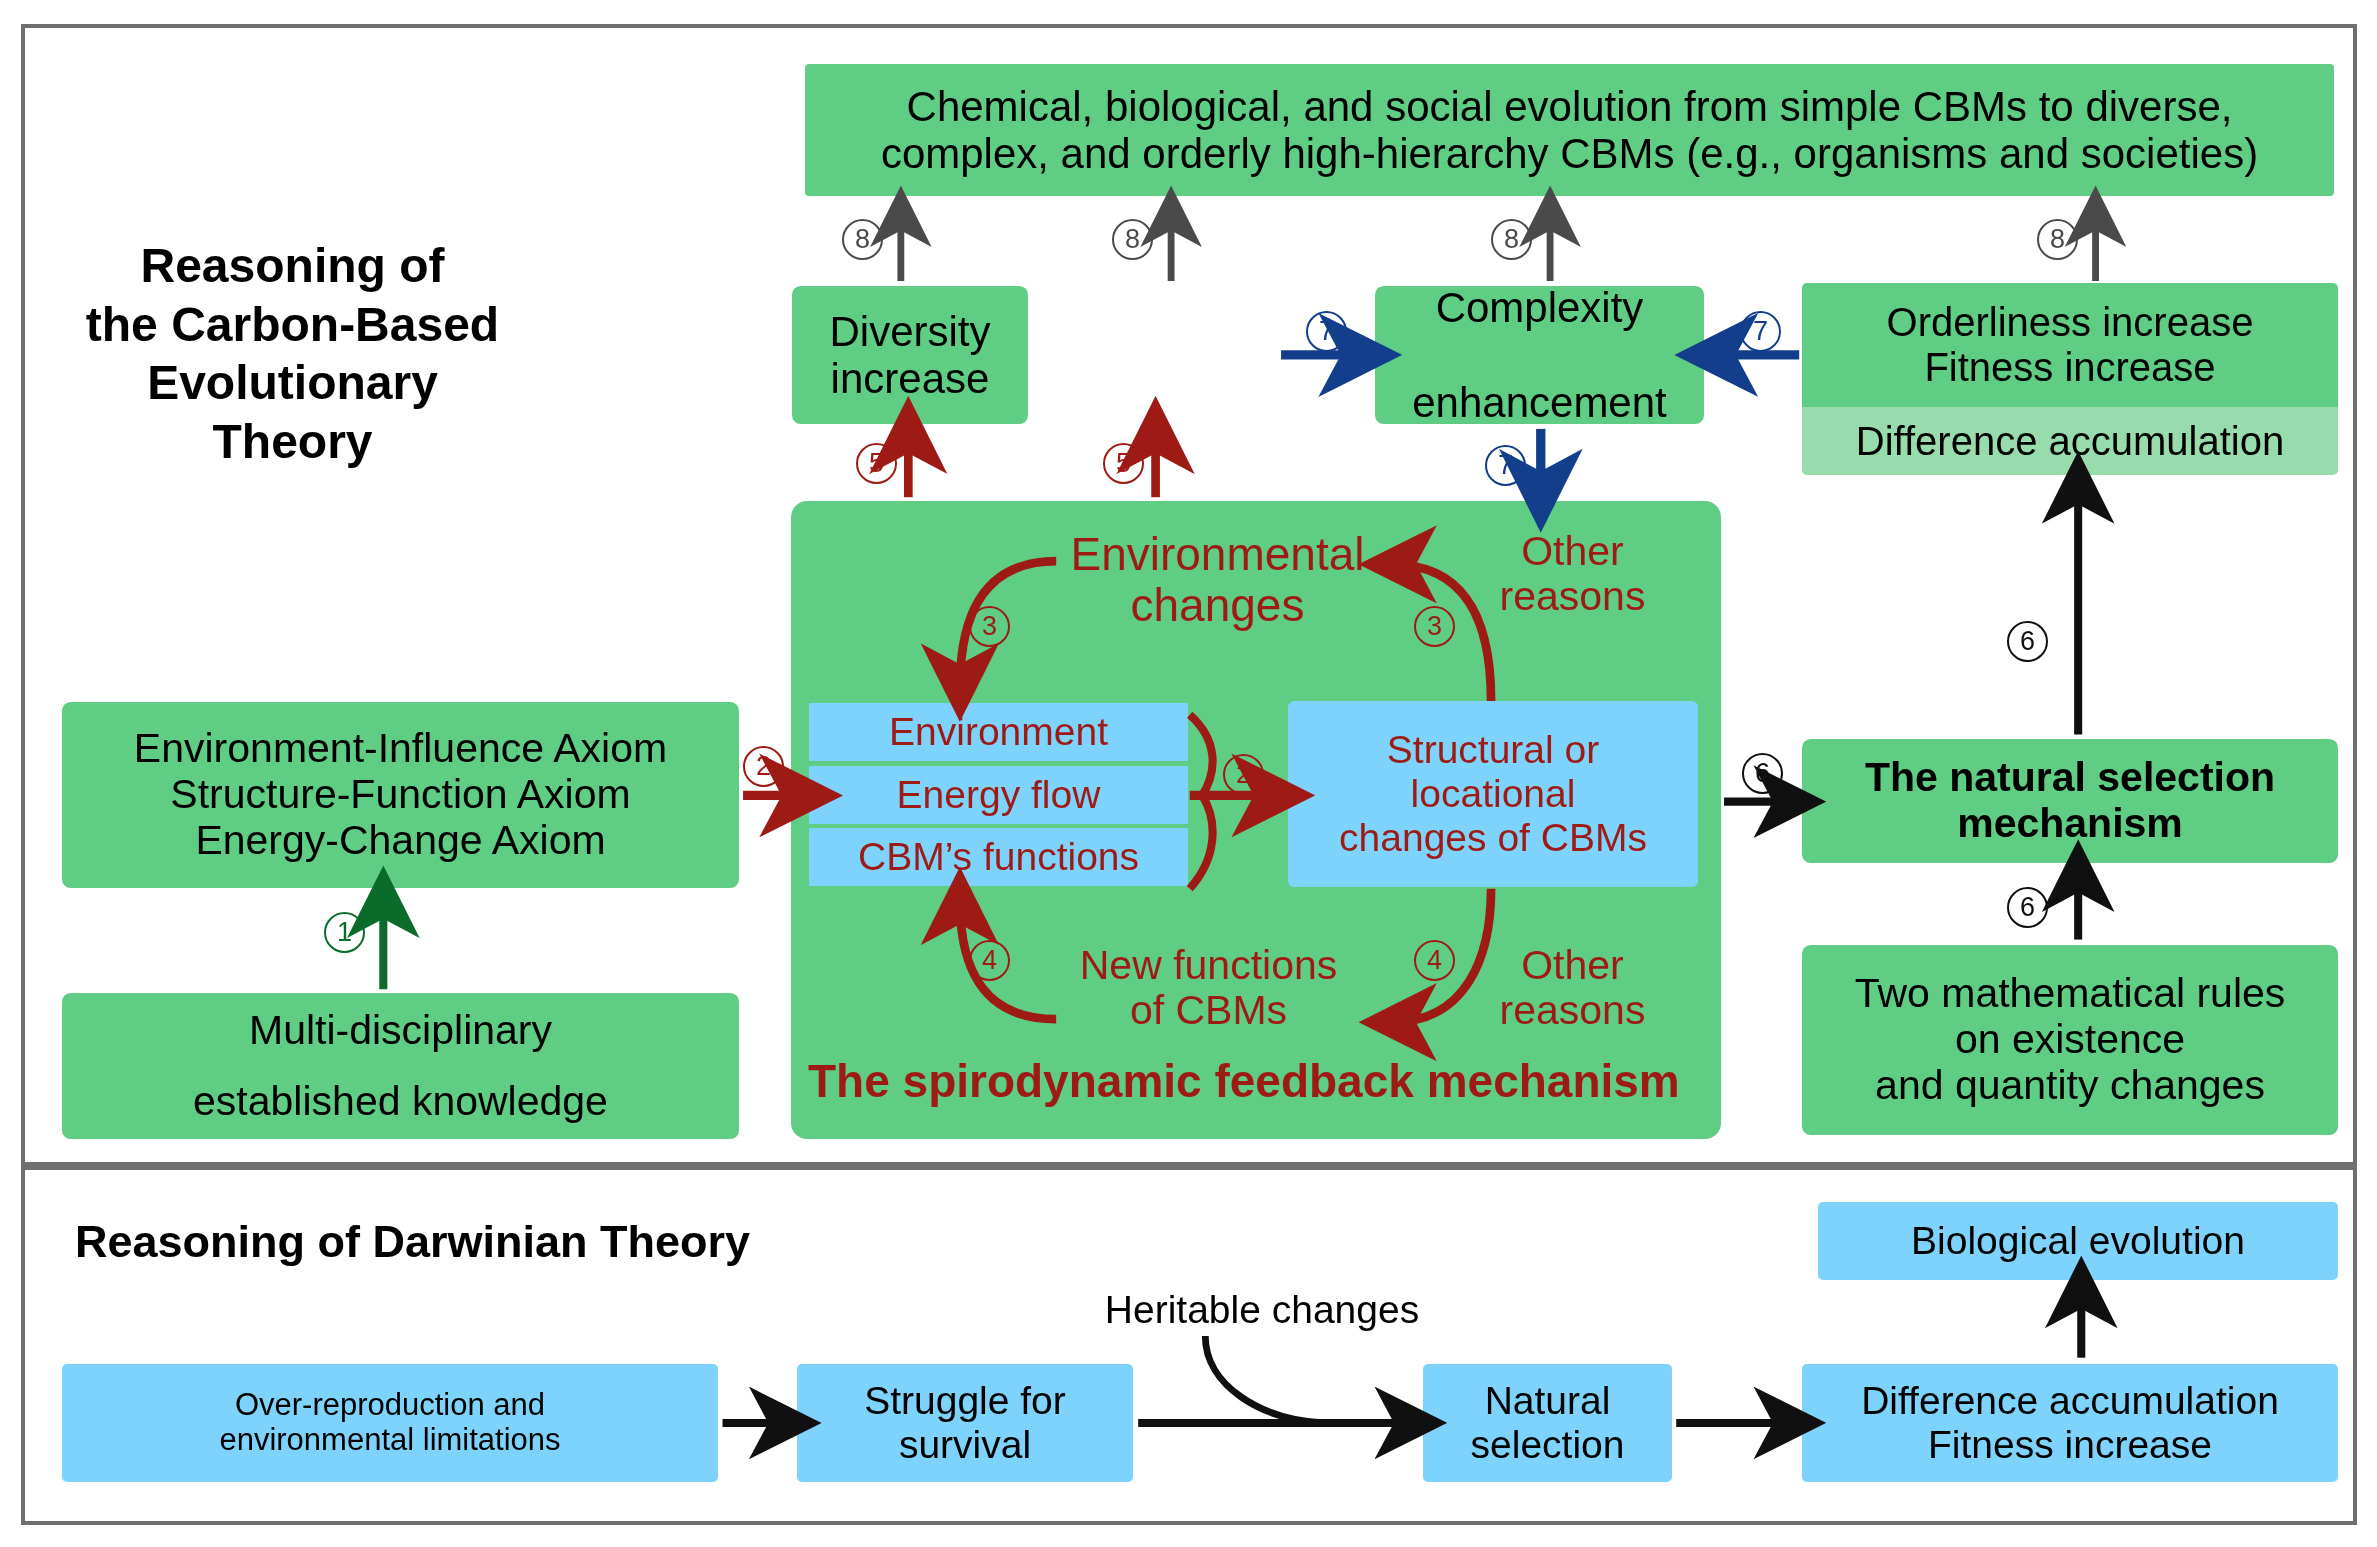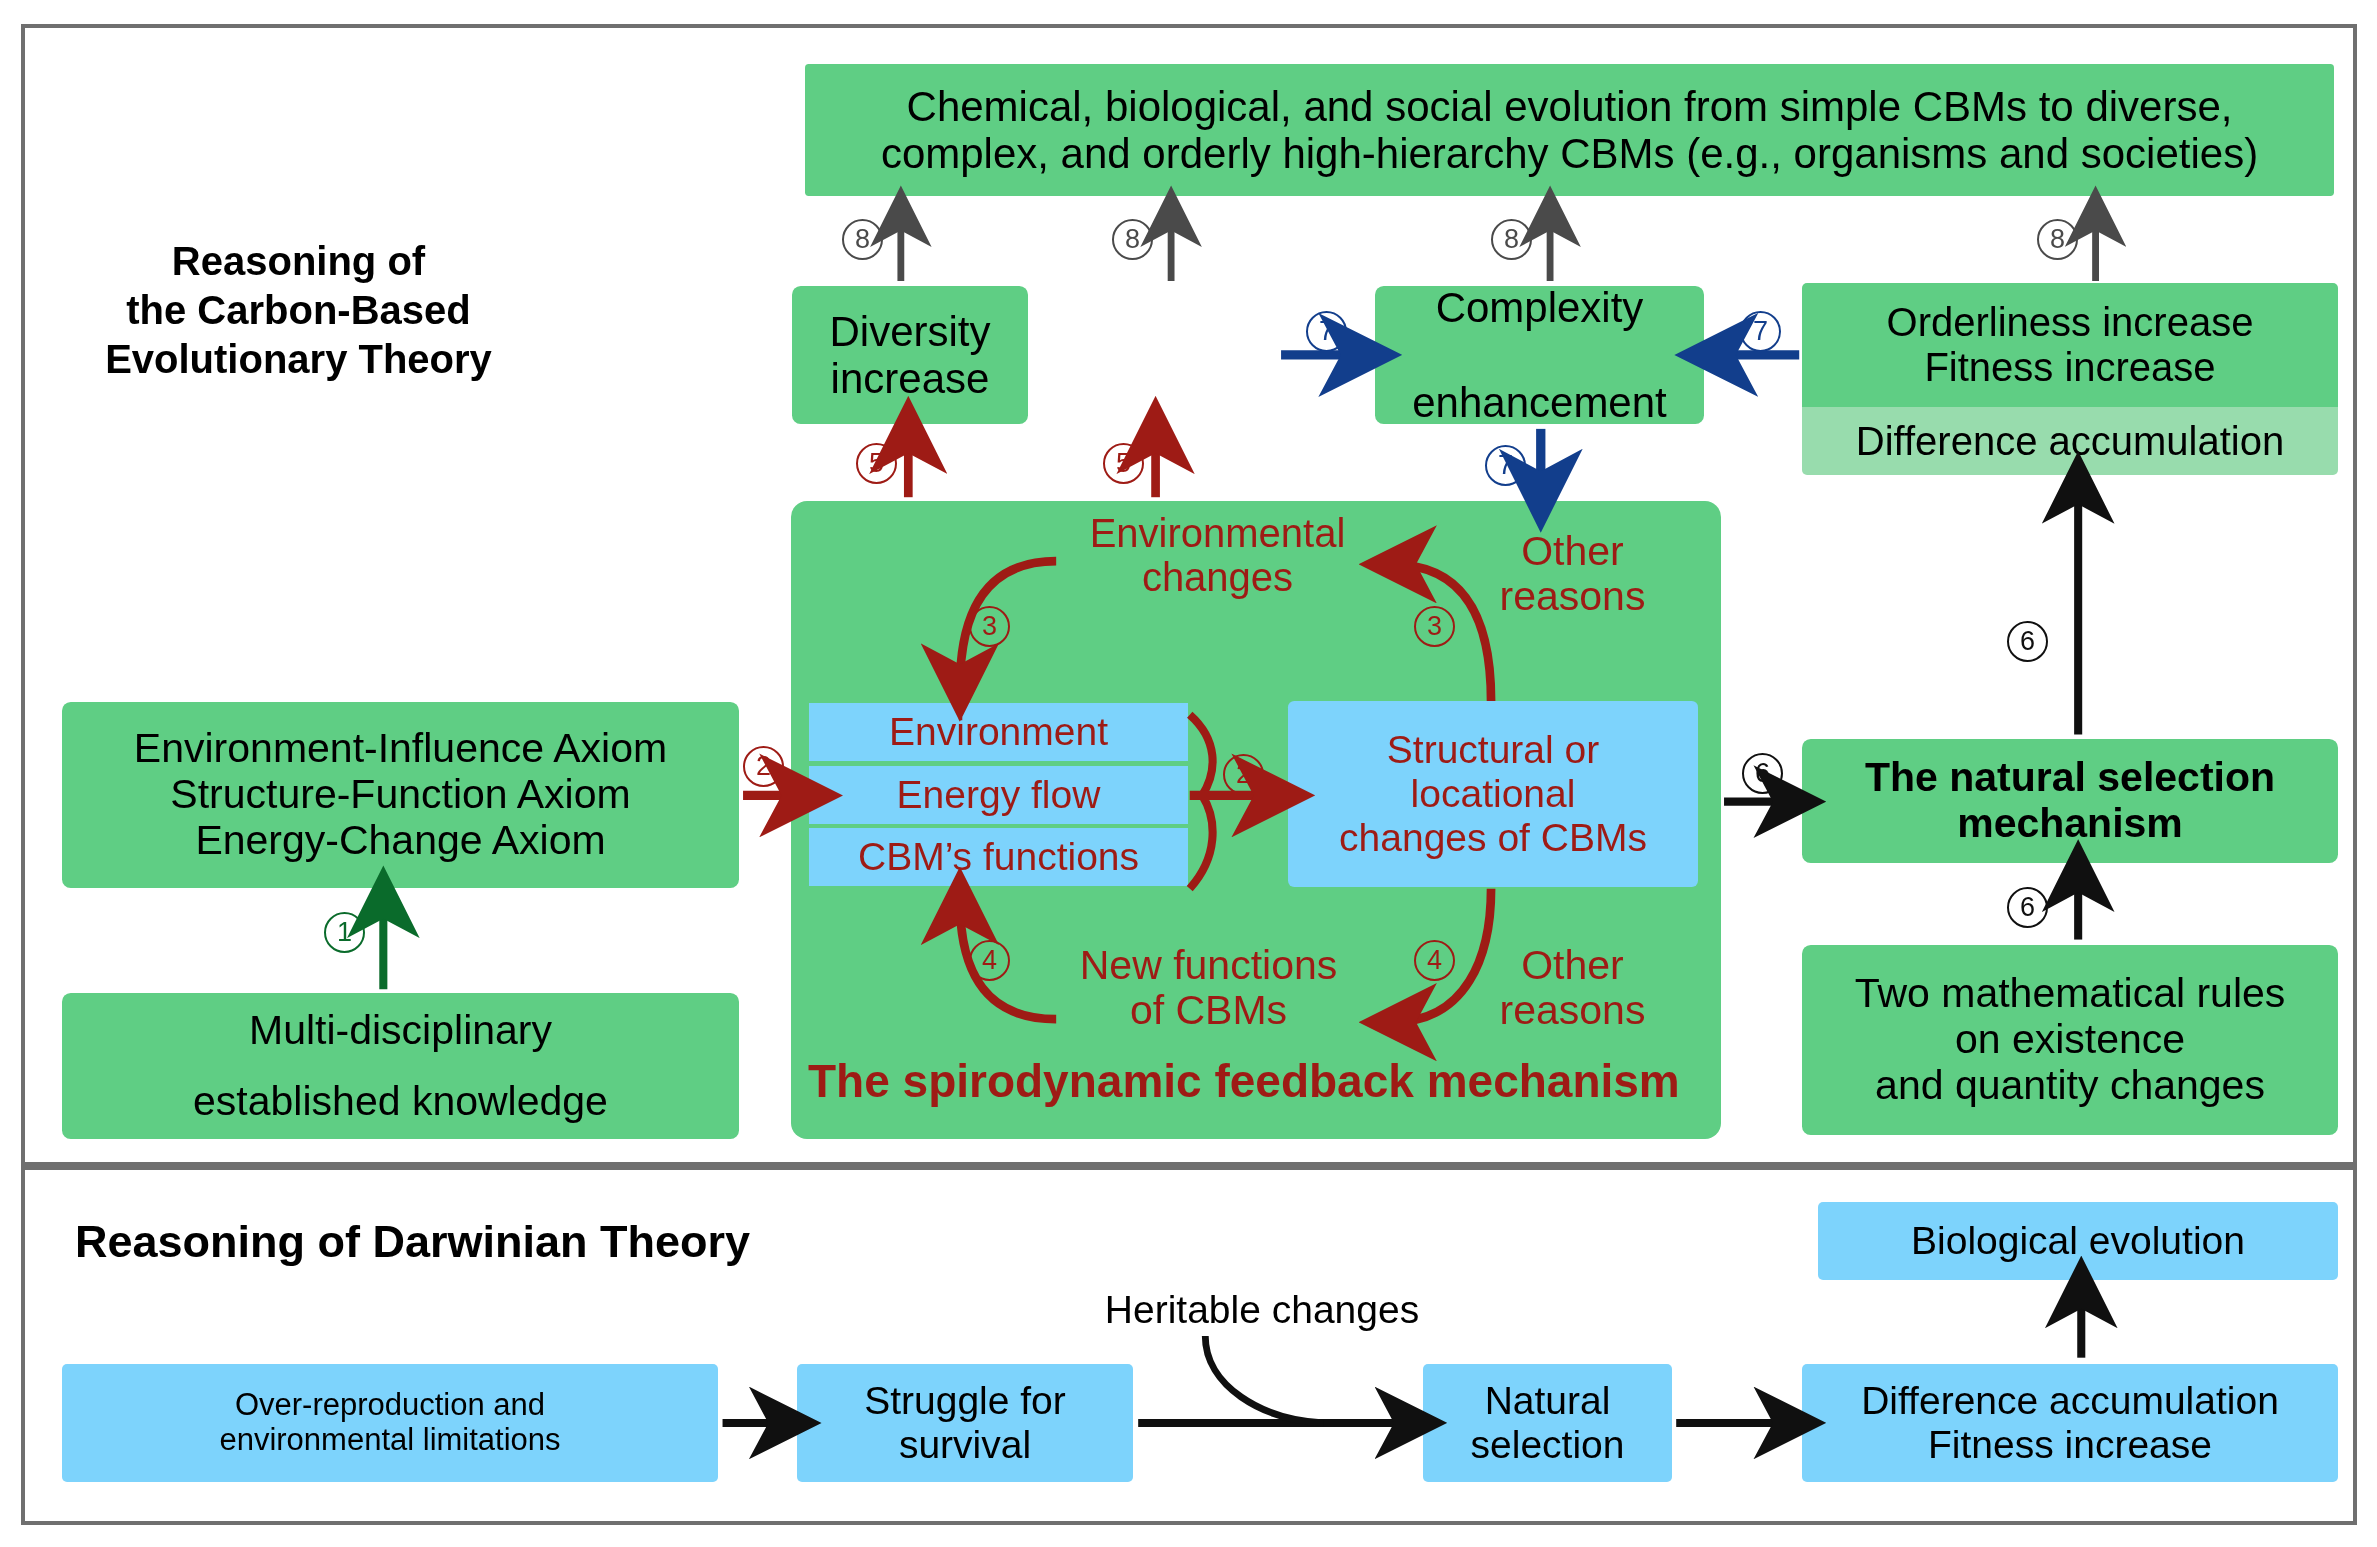--- a/index.html
+++ b/index.html
@@ -71,21 +71,21 @@
 
   svg.ov { position: absolute; left: 0; top: 0; width: 2377px; height: 1548px; pointer-events: none; }
 </style>
 </head>
 <body>
 
 <div id="stage">
 
   <div class="panel" id="panel-top"></div>
 
-  <div class="title" style="left:81px; top:237px; width:435px; font-size:40px;">
+  <div class="title" style="left:75px; top:237px; width:435px; font-size:48px;">
     <div>Reasoning of</div>
     <div>the Carbon-Based</div>
     <div>Evolutionary Theory</div>
   </div>
 
   <div class="box green" style="left:805px; top:64px; width:1529px; height:132px; font-size:42px; flex-direction:column; border-radius:3.7px;">
     <div>Chemical, biological, and social evolution from simple CBMs to diverse,</div>
     <div>complex, and orderly high-hierarchy CBMs (e.g., organisms and societies)</div>
   </div>
 
@@ -126,21 +126,21 @@
   </div>
 
   <div class="box green" style="left:1802px; top:945px; width:536px; height:190px; font-size:41px; flex-direction:column;">
     <div>Two mathematical rules</div>
     <div>on existence</div>
     <div>and quantity changes</div>
   </div>
 
   <div class="box green" style="left:791px; top:501px; width:930px; height:638px; border-radius:16px; display:block;"></div>
 
-  <div class="lbl red" style="left:1056px; top:511px; width:323px; font-size:40px;">
+  <div class="lbl red" style="left:1056px; top:529px; width:323px; font-size:46px;">
     <div>Environmental</div>
     <div>changes</div>
   </div>
 
   <div class="lbl red" style="left:1473px; top:529px; width:199px; font-size:41px;">
     <div>Other</div>
     <div>reasons</div>
   </div>
 
   <div class="box peach" style="left:809px; top:703px; width:379px; height:58px; font-size:39px;">

